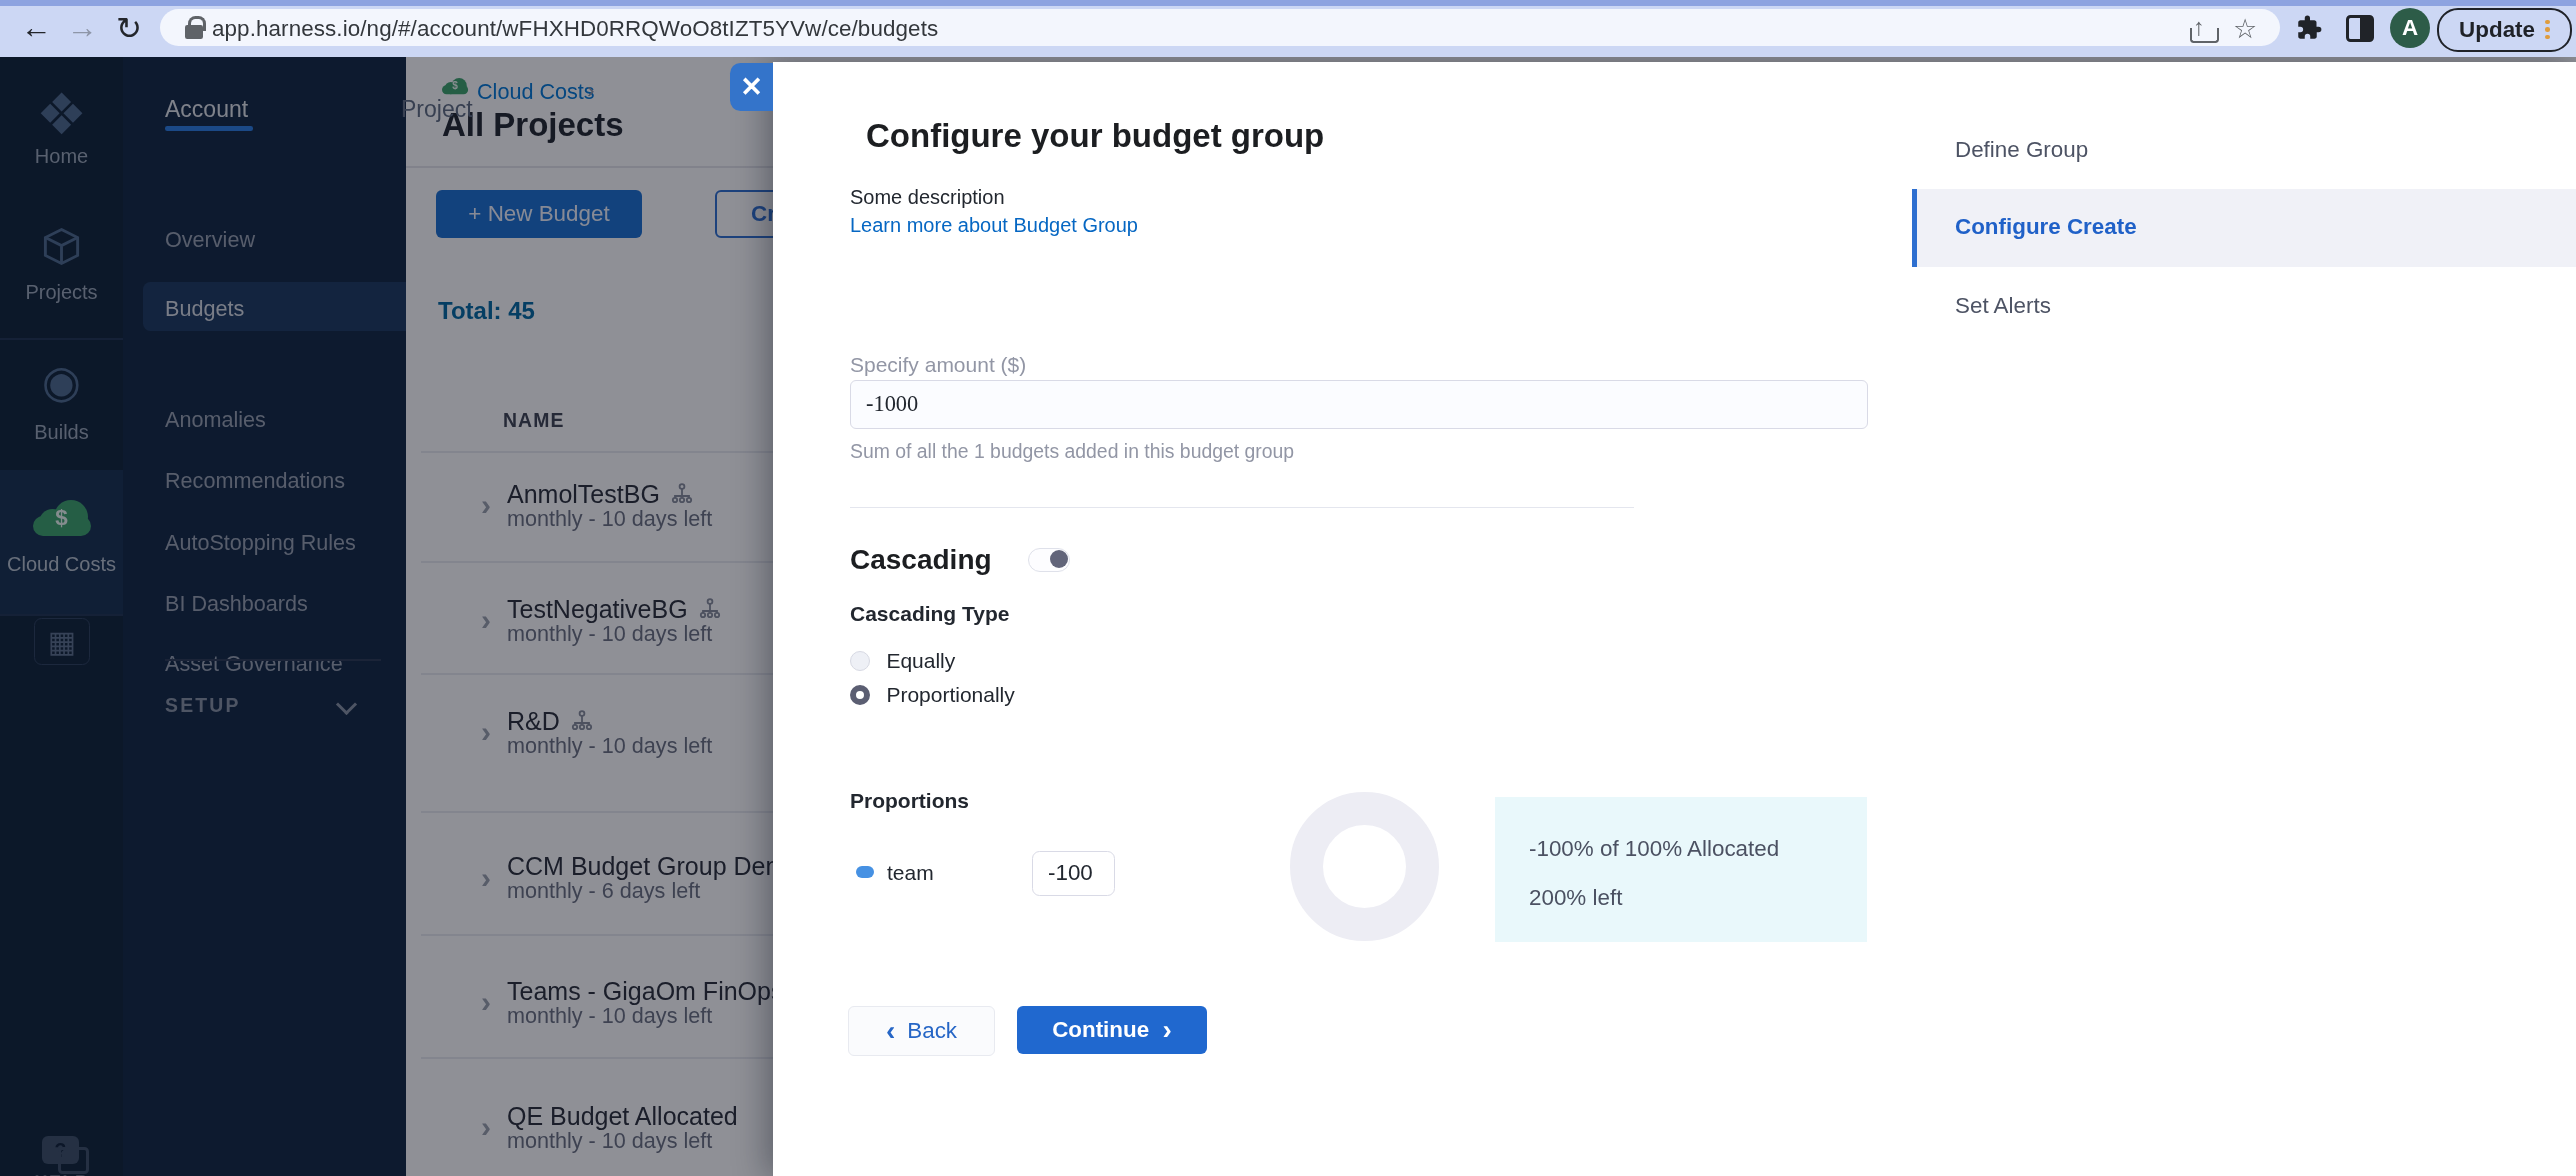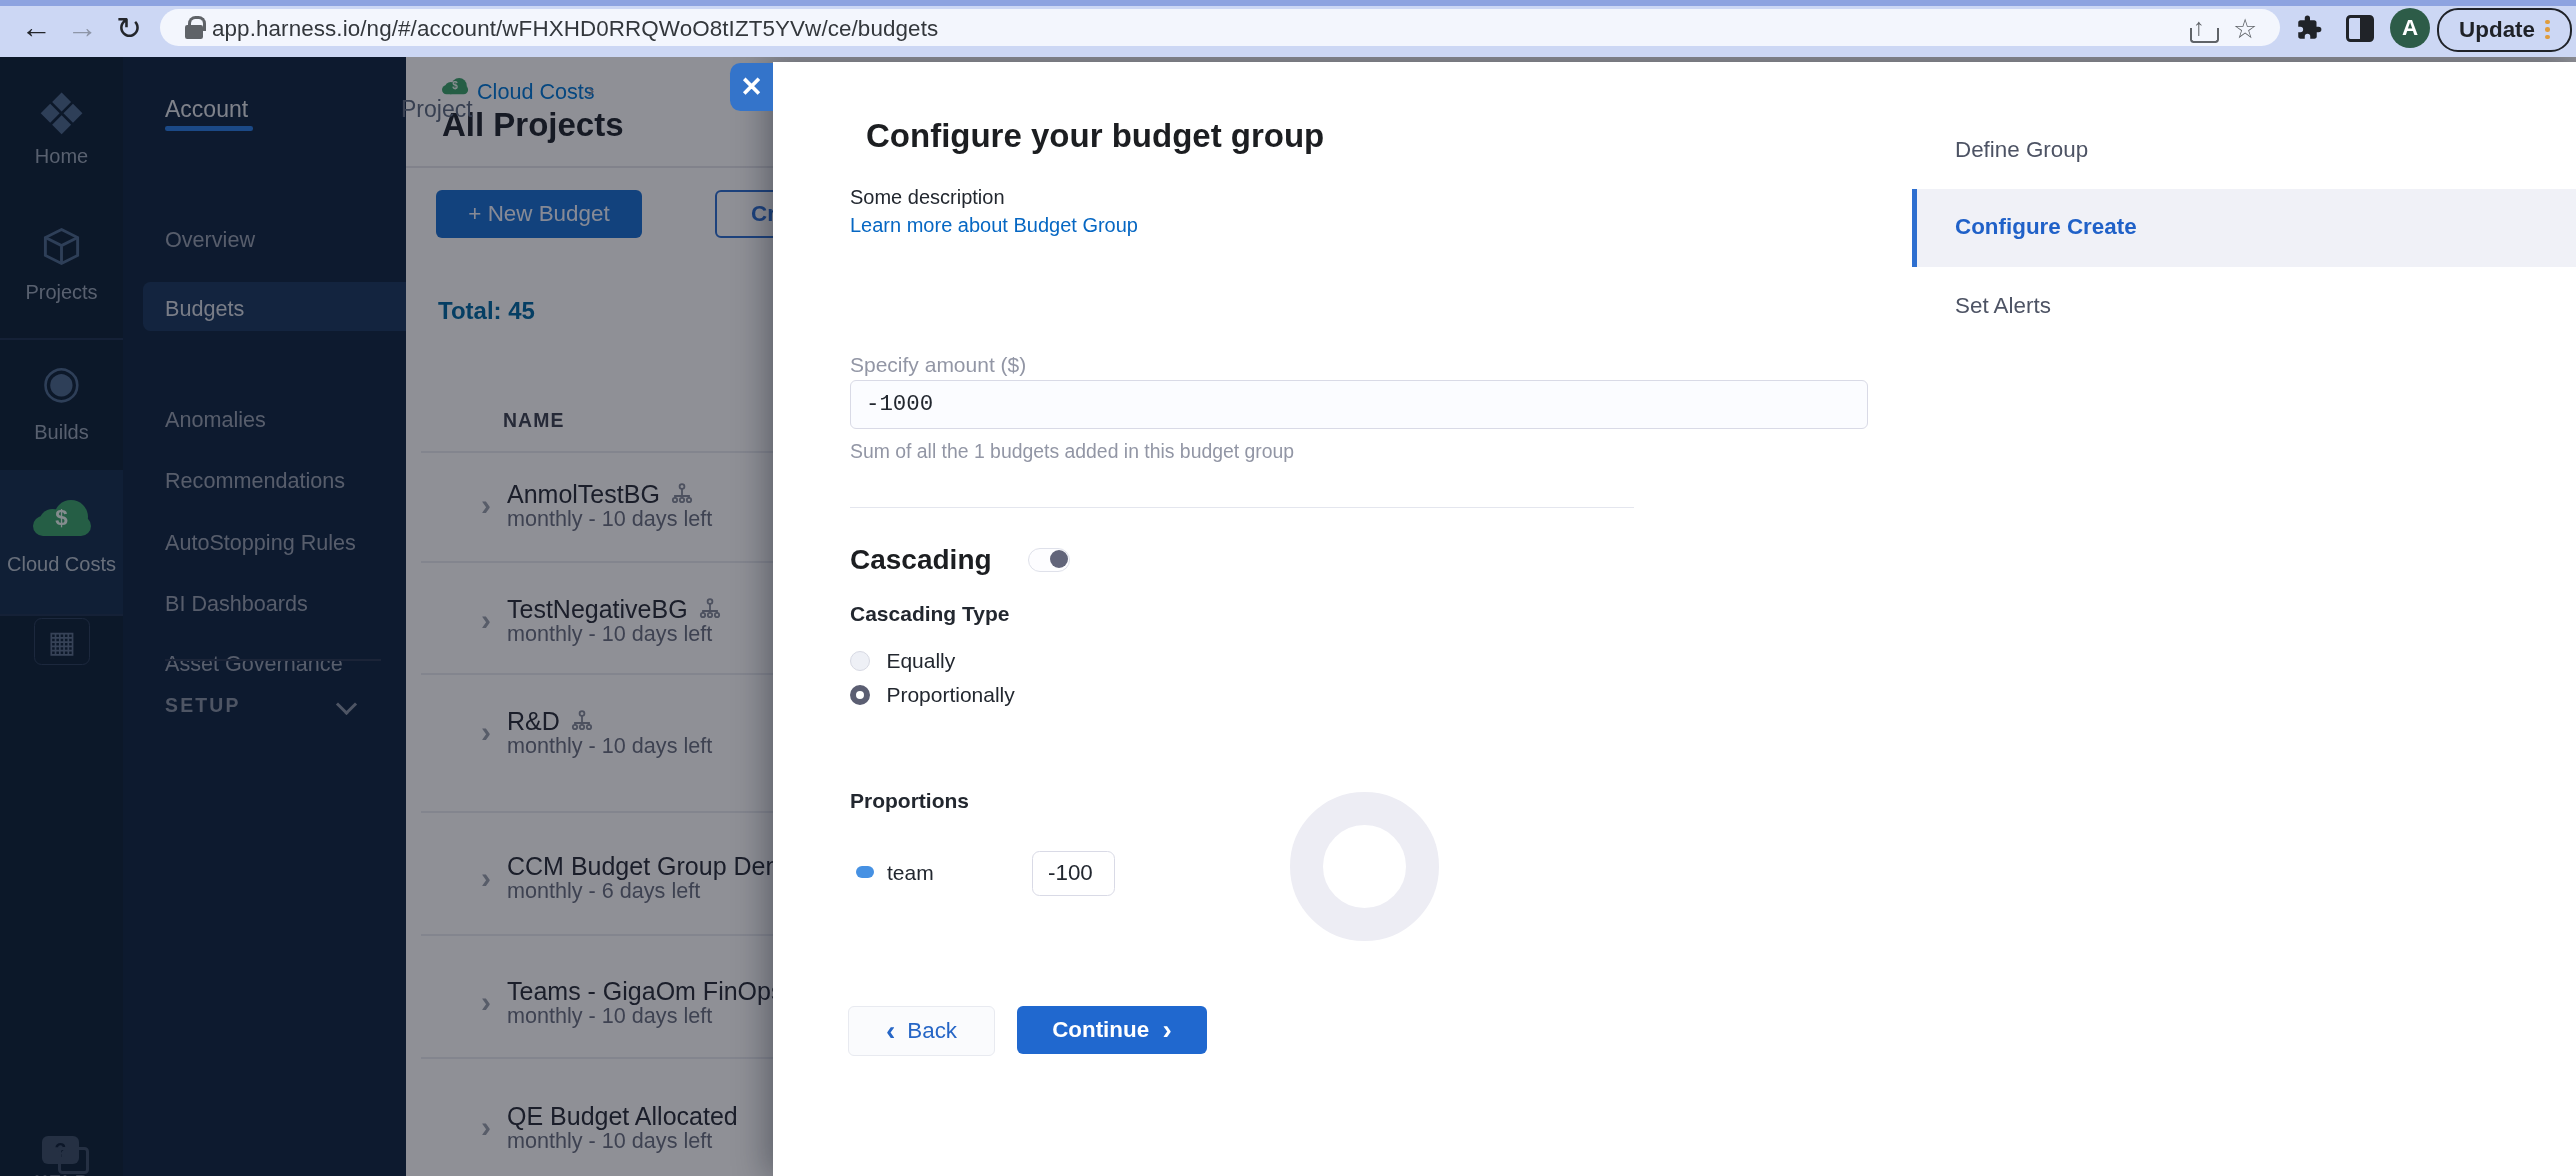--- a/index.html
+++ b/index.html
@@ -83,21 +83,21 @@
   #modal{left:773px;top:4.5px;width:1803px;height:1115px;background:#ffffff;z-index:10;
          box-shadow:-7.5px 0 30px rgba(10,15,30,.35);}
   #closebtn{left:-43px;top:1.5px;width:43px;height:48px;background:#3474ca;border-radius:10.4px 0 0 10.4px;
             color:#fff;font-size:27px;font-weight:bold;display:flex;align-items:center;justify-content:center;}
   #mtitle{left:77px;top:55px;font-size:33px;font-weight:bold;color:#1c1e21;margin-left:16px;}
   #mdesc{left:77px;top:124px;font-size:20px;color:#22272f;}
   #mlink{left:77px;top:152px;font-size:20px;color:#0667c3;}
   #mh2{left:77px;top:225px;font-size:28px;font-weight:bold;color:#1c1e21;}
   #amtlabel{left:77px;top:291px;font-size:21px;color:#9296a5;}
   #amtinput{left:77px;top:318px;width:1018px;height:49px;border:1.5px solid #d9dae6;border-radius:6px;background:#fbfcff;
-            font-size:22.4px;color:#22272f;padding:0 0 0 15px;box-sizing:border-box;font-family:Liberation Mono, monospace;}
+            font-size:22.4px;color:#22272f;padding:0 0 0 15px;box-sizing:border-box;font-family:Liberation Serif, serif;}
   #amthelp{left:77px;top:378px;font-size:19.4px;color:#9296a5;}
   #mdivider{left:77px;top:445px;width:784px;height:1.5px;background:#e4e6ee;}
   #casclabel{left:77px;top:482px;font-size:28px;font-weight:bold;color:#1c1e21;}
   #toggle{left:255px;top:486px;width:40px;height:22.4px;background:#fdfdff;border:1.5px solid #dfe1ea;border-radius:12.7px;}
   #toggleknob{position:absolute;right:1.5px;top:1.5px;width:18px;height:18px;border-radius:50%;background:#62657a;}
   #casctype{left:77px;top:540px;font-size:21px;font-weight:600;color:#22272f;}
   .radiorow{left:77px;height:25px;display:flex;align-items:center;gap:16.4px;}
   .radio{width:20px;height:20px;border-radius:50%;box-sizing:border-box;}
   .radio.off{background:#eef0f6;border:1.5px solid #d7d9e3;}
   .radio.on{background:#ffffff;border:6.7px solid #5b5e72;}
@@ -301,20 +301,24 @@
     <div class="radiorow abs" style="top:621px;">
       <span class="radio on"></span>
       <span class="radiolabel">Proportionally</span>
     </div>
 
     <div id="proplabel" class="abs">Proportions</div>
     <div id="propdot" class="abs"></div>
     <div id="propname" class="abs">team</div>
     <input id="propinput" class="abs" value="-100" style="">
     <div id="donut" class="abs"></div>
+    <div id="infobox" class="abs">
+      <div class="infoline abs" style="top:39px;">-100% of 100% Allocated</div>
+      <div class="infoline abs" style="top:88px;">200% left</div>
+    </div>
 
     <div id="backbtn" class="abs">
       <span class="btnchev">‹</span>
       <span>Back</span>
     </div>
     <div id="continuebtn" class="abs">
       <span>Continue</span>
       <span class="btnchev">›</span>
     </div>
 

